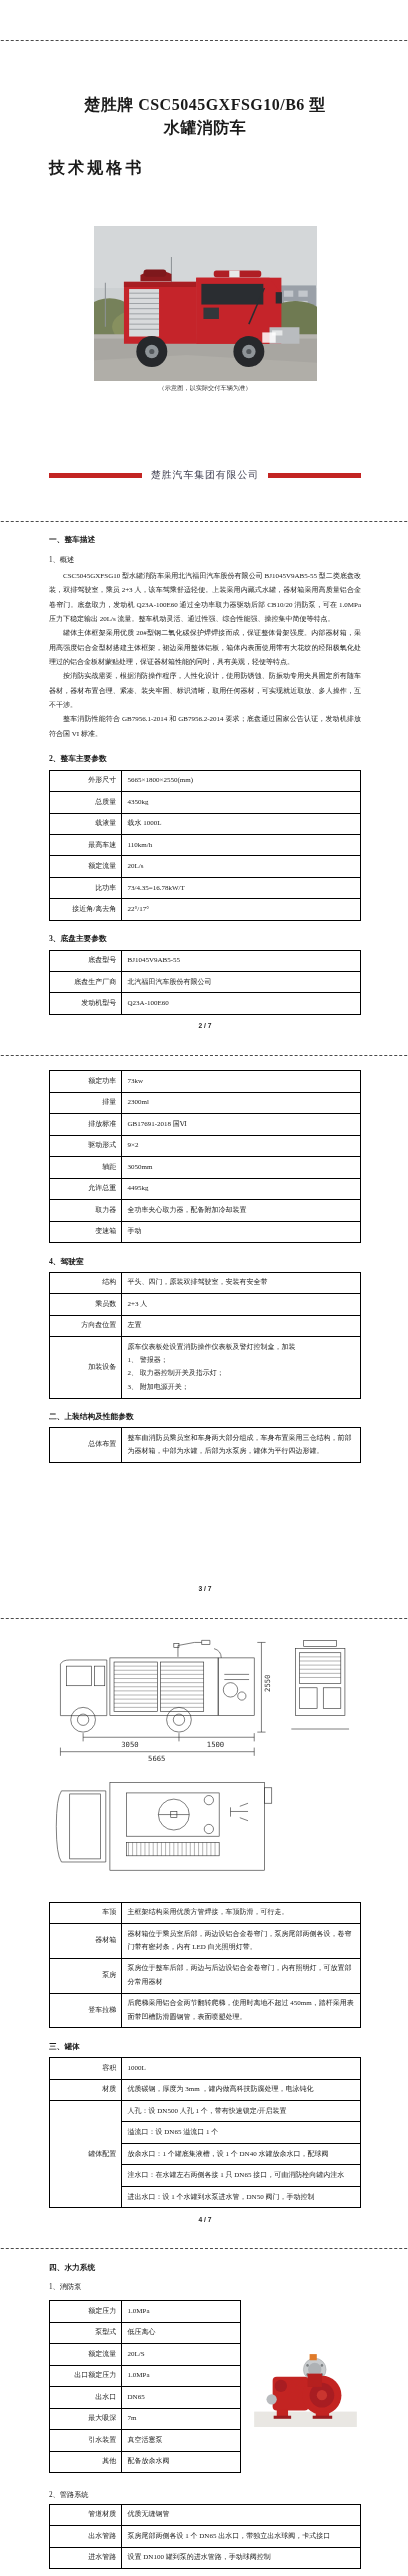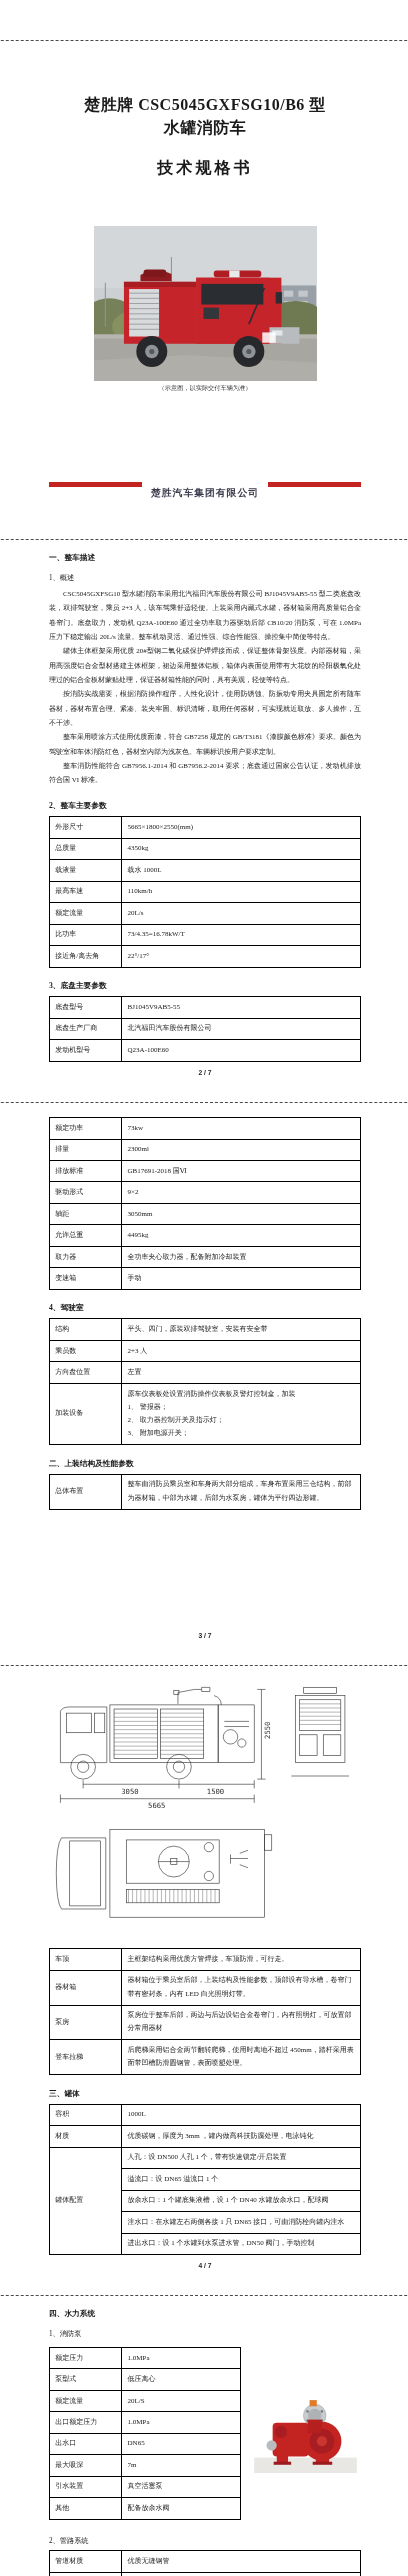--- a/index.html
+++ b/index.html
@@ -1,33 +1,33 @@
 <!DOCTYPE html>
 <html style="font-size:8.2px"><head>
 <meta charset="utf-8">
 <style>
   html,body{margin:0;padding:0;background:#ffffff;}
   body{width:409px;min-height:3625px;font-family:"Liberation Serif","DejaVu Serif",serif;color:#1a1a1a;}
   .content{padding:0 48px 20.6px 49px;}
   .page-sep{border-top:1px dashed #4a4a4a;height:0;margin:0 -48px 0 -49px;}
   .page-num{text-align:center;font-family:"Liberation Sans",sans-serif;font-weight:bold;font-size:6.7px;color:#1f1f1f;margin:7.2px 0 5.2px 0;}
   .doc-title{font-size:16px;font-weight:bold;text-align:center;line-height:1.45;margin-top:52px;letter-spacing:0.5px;}
-  .doc-subtitle{font-size:16px;font-weight:bold;text-align:center;margin-top:18.5px;letter-spacing:3.1px;}
+  .doc-subtitle{font-size:16px;font-weight:bold;margin-top:18.5px;letter-spacing:3.1px;}
   .photo-wrap{width:223px;margin:47px auto 0 auto;}
   .photo-caption{text-align:center;font-size:6.2px;color:#333;margin-top:3.1px;}
   .company-banner{display:flex;align-items:center;justify-content:center;margin-top:76px;}
   .company-bar{height:5.2px;background:#c32422;flex:1;}
-  .company-name{font-size:9.8px;font-weight:bold;color:#3c3c4e;padding:0 9.3px;white-space:nowrap;letter-spacing:1px;margin-top:18px;}
+  .company-name{font-size:9.8px;font-weight:normal;color:#3c3c4e;padding:0 9.3px;white-space:nowrap;letter-spacing:1px;}
   h2.sec{font-size:7.7px;font-weight:bold;margin:13.4px 0 5.2px 0;}
   h3.sub{font-size:7.2px;font-weight:normal;margin:9.3px 0 4.1px 0;}
   .para{font-size:7px;line-height:2.05;text-align:justify;}
   .para div{text-indent:2em;}
   table{border-collapse:collapse;width:100%;font-size:7px;margin:4.1px 0 7.2px 0;}
   td{border:0.5px solid #000;padding:3.6px 5.2px;line-height:1.9;vertical-align:middle;}
-  td.lbl{width:61px;text-align:left;}
+  td.lbl{width:61px;text-align:right;}
   td.val{white-space:pre-line;}
   .flex-row{display:flex;gap:0;align-items:stretch;}
   .flex-row table{flex:1;margin-right:4px;}
   .side-img{width:111px;border:0;display:flex;align-items:center;justify-content:center;padding-left:5.2px;}
   .spacer-lg{height:108px;}
   .drawing-wrap{margin:9.3px 0 5.2px 0;}
   svg{display:block;}
 </style>
 </head>
 <body>
@@ -108,21 +108,20 @@
 
   <div class="page-sep" style="margin-top:18.5px"></div>
 
   <div class="content">
     <h2 class="sec">一、整车描述</h2>
     <h3 class="sub">1、概述</h3>
     <div class="para">
       <div>CSC5045GXFSG10 型水罐消防车采用北汽福田汽车股份有限公司 BJ1045V9AB5-55 型二类底盘改装，双排驾驶室，乘员 2+3 人，该车驾乘舒适轻便。上装采用内藏式水罐，器材箱采用高质量铝合金卷帘门。底盘取力，发动机 Q23A-100E60 通过全功率取力器驱动后部 CB10/20 消防泵，可在 1.0MPa 压力下稳定输出 20L/s 流量。整车机动灵活、通过性强、综合性能强、操控集中简便等特点。</div>
       <div>罐体主体框架采用优质 20#型钢二氧化碳保护焊焊接而成，保证整体骨架强度。内部器材箱，采用高强度铝合金型材搭建主体框架，裙边采用整体铝板，箱体内表面使用带有大花纹的经阳极氧化处理过的铝合金板材蒙贴处理，保证器材箱性能的同时，具有美观，轻便等特点。</div>
       <div>按消防实战需要，根据消防操作程序，人性化设计，使用防锈蚀、防振动专用夹具固定所有随车器材，器材布置合理、紧凑、装夹牢固、标识清晰，取用任何器材，可实现就近取放、多人操作，互不干涉。</div>
-      <div>整车采用喷涂方式使用优质面漆，符合 GB7258 规定的 GB/T3181《漆膜颜色标准》要求。颜色为驾驶室和车体消防红色，器材室内部为浅灰色。车辆标识按用户要求定制。</div>
       <div>整车消防性能符合 GB7956.1-2014 和 GB7956.2-2014 要求；底盘通过国家公告认证，发动机排放符合国 VI 标准。</div>
     </div>
 
     <h2 class="sec">2、整车主要参数</h2>
     <table>
         <tbody>
           <tr>
             <td class="lbl">外形尺寸</td>
             <td class="val">5665×1800×2550(mm)</td>
           </tr>
@@ -377,21 +376,21 @@
     </div>
 
     <table>
         <tbody>
           <tr>
             <td class="lbl">车顶</td>
             <td class="val">主框架结构采用优质方管焊接，车顶防滑，可行走。</td>
           </tr>
           <tr>
             <td class="lbl">器材箱</td>
-            <td class="val">器材箱位于乘员室后部，上装结构及性能参数，顶部设有导水槽，卷帘门带有密封条，内有 LED 白光照明灯带。</td>
+            <td class="val">器材箱位于乘员室后部，两边设铝合金卷帘门，泵房尾部两侧各设，卷帘门带有密封条，内有 LED 白光照明灯带。</td>
           </tr>
           <tr>
             <td class="lbl">泵房</td>
             <td class="val">泵房位于整车后部，两边与后边设铝合金卷帘门，内有照明灯，可放置部分常用器材</td>
           </tr>
           <tr>
             <td class="lbl">登车拉梯</td>
             <td class="val">后爬梯采用铝合金两节翻转爬梯，使用时离地不超过 450mm，踏杆采用表面带凹槽防滑圆钢管，表面喷塑处理。</td>
           </tr>
         </tbody>

